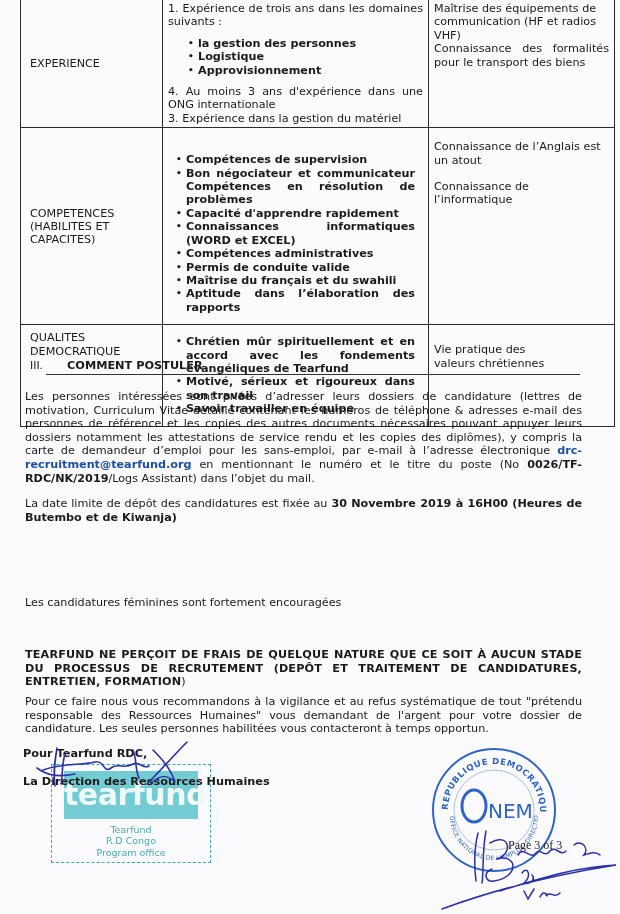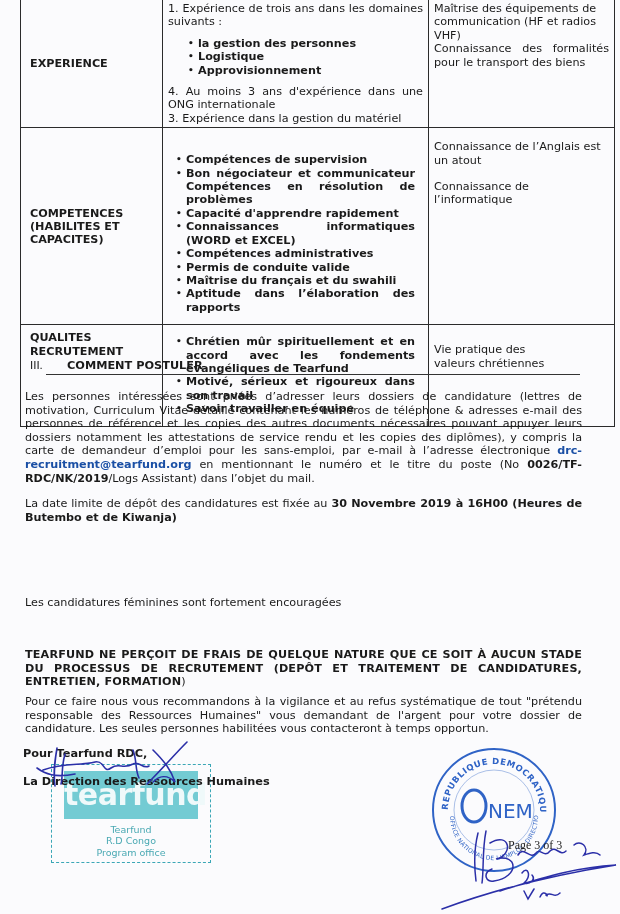--- a/index.html
+++ b/index.html
@@ -18,21 +18,21 @@
     position: absolute; left: 20px; top: -2px; width: 594px;
     border-collapse: collapse; table-layout: fixed;
   }
   table.req td {
     border: 1.3px solid #2b2b2b; vertical-align: top;
     padding: 3px 5px 2px 5px; line-height: 13.4px;
   }
   table.req col.c1 { width: 142px; }
   table.req col.c2 { width: 266px; }
   table.req col.c3 { width: 186px; }
-  td.label { font-weight: bold; vertical-align: middle !important; padding-left: 9px !important; }
+  td.label { font-weight: normal; vertical-align: middle !important; padding-left: 9px !important; }
   td.label span { display: block; }
   .just { text-align: justify; }
   ul.b { list-style: none; margin: 8px; padding: 0; }
   ul.b li { position: relative; padding-left: 10px; text-align: justify; }
   ul.b li::before { content: "\2022"; position: absolute; left: 0; font-size: 9px; }
   ul.b.ind li { padding-left: 22px; }
   ul.b.ind li::before { left: 12px; }
   .gap { height: 13px; }
 
   
@@ -123,21 +123,21 @@
       <td style="padding-top:12px">
         <div>Connaissance de l’Anglais est un atout</div>
         <div class="gap"></div>
         <div style="width:120px">Connaissance de l’informatique</div>
       </td>
     </tr>
 
     <tr style="height:90px">
       <td class="label" style="vertical-align:top !important;padding-top:6px">
         <span>QUALITES</span>
-        <span>RECRUTEMENT</span>
+        <span>DEMOCRATIQUE</span>
       </td>
       <td style="padding-top:2px">
         <ul class="b">
           <li>Chrétien mûr spirituellement et en accord avec les fondements évangéliques de Tearfund</li>
           <li>Motivé, sérieux et rigoureux dans son travail</li>
           <li>Savoir travailler en équipe</li>
         </ul>
       </td>
       <td style="padding-top:18px">
         <div style="width:135px">Vie pratique des valeurs chrétiennes</div>

